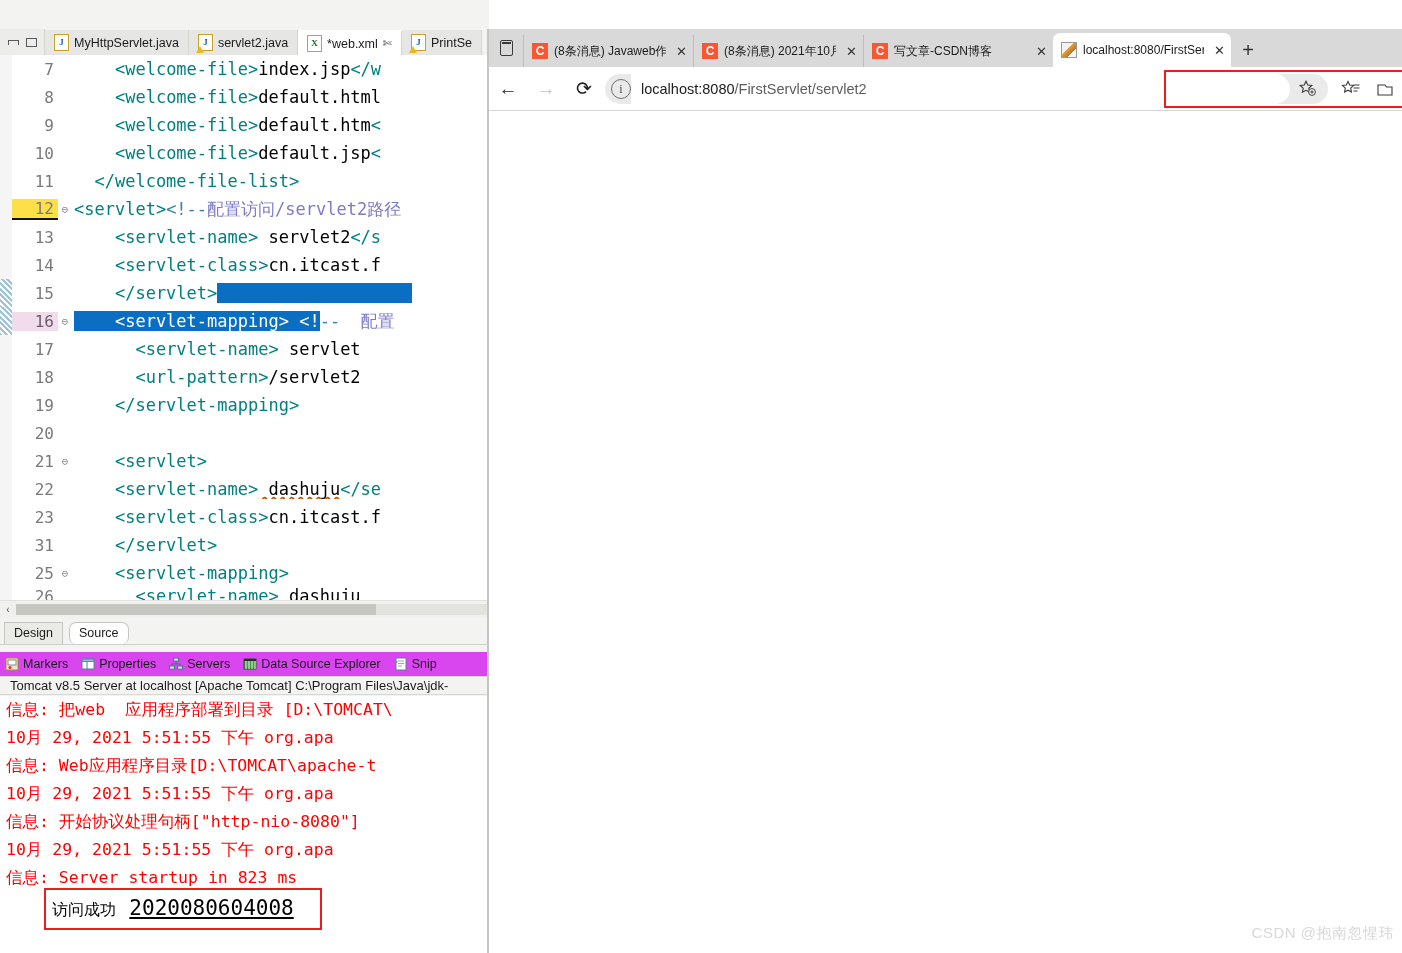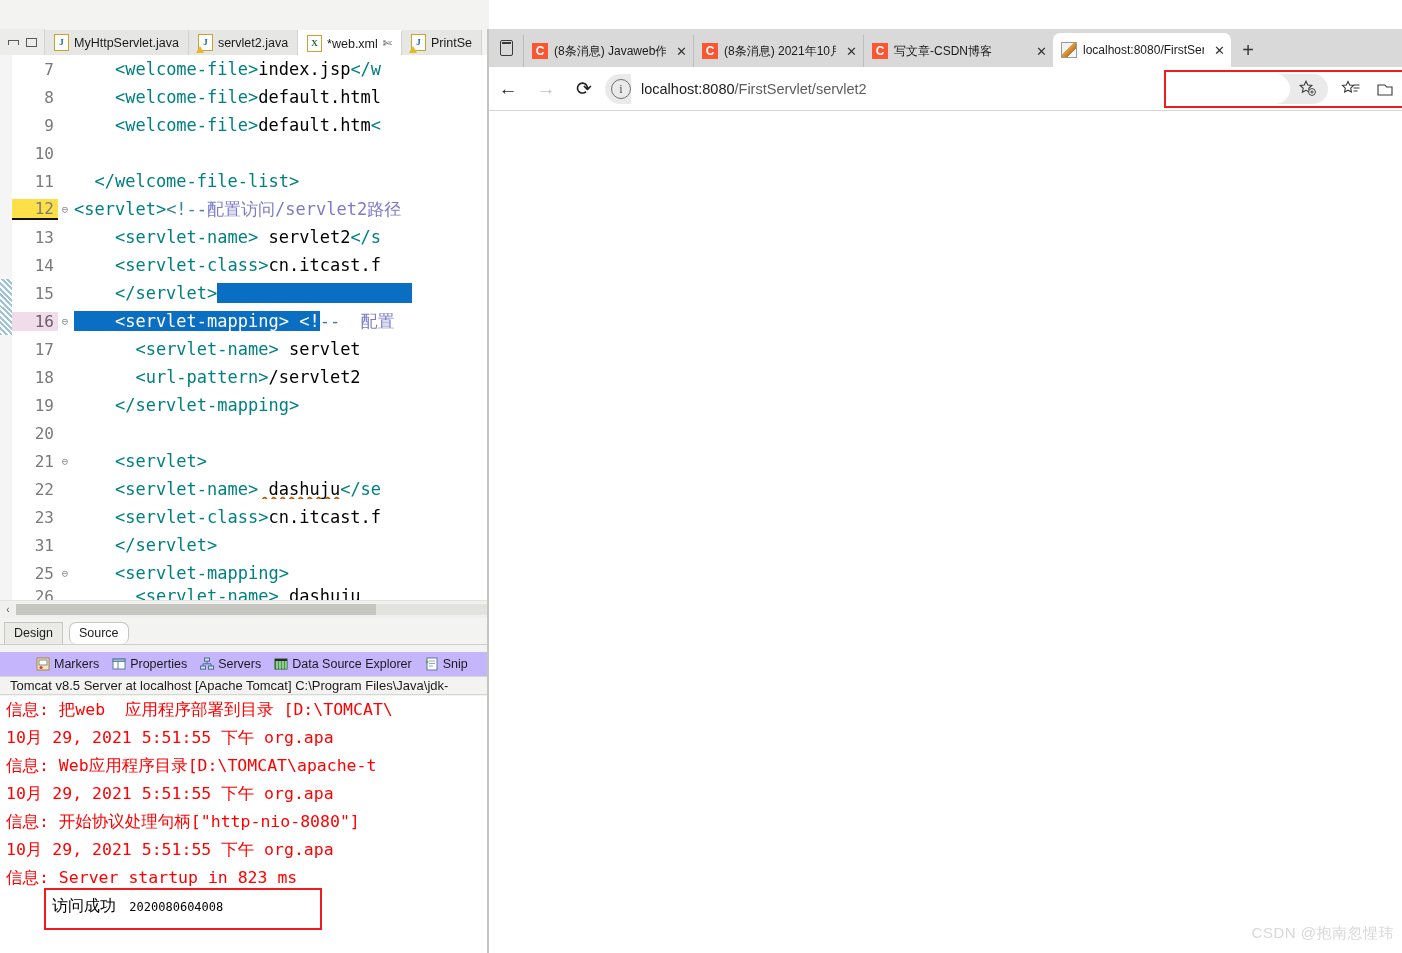--- a/index.html
+++ b/index.html
@@ -135,22 +135,22 @@
     background: #eaeae7; border: 1px solid #c6c6c0; border-bottom: none;
     margin-left: 6px; box-sizing: border-box;
   }
   .dstab.active { background: #ffffff; border-radius: 7px; }
   .dstab.first { margin-left: 4px; }
 
   
   .btabs {
     position: absolute; left: 0; top: 652px; width: 489px; height: 24px;
     display: flex; align-items: center; gap: 3px;
-    background: #c4b5fd; font-size: 12.5px; color: #1b1b1b;
-    border-bottom: 1px solid #d8d8d3; overflow: hidden; padding-left: 31px;
+    background: #d946ef; font-size: 12.5px; color: #1b1b1b;
+    border-bottom: 1px solid #d8d8d3; overflow: hidden;
   }
   .btab { display:flex; align-items:center; gap:4px; padding: 0 5px; white-space: nowrap;}
   .bico { width: 14px; height: 14px; display:inline-block; position: relative; }
 
   .bt-title {
     position: absolute; left: 0; top: 677px; width: 489px; height: 18px;
     font-size: 13px; color: #1b1b1b; padding-left: 10px; box-sizing: border-box;
     background: #f3f3f1; white-space: nowrap; overflow: hidden;
     border-bottom: 1px solid #d8d8d3; line-height: 18px;
   }
@@ -165,21 +165,21 @@
   }
   .okbox {
     position: absolute; left: 44px; top: 888px; width: 278px; height: 42px;
     border: 2.5px solid #ee1c1c; box-sizing: border-box;
   }
   .oktext {
     position: absolute; left: 52px; top: 896px;
     font-size: 16px; color: #000; white-space: pre;
     font-family: "Liberation Sans", sans-serif;
   }
-  .oknum { font-family: "DejaVu Sans Mono", monospace; font-size: 12px; }
+  .oknum { font-family: "DejaVu Sans Mono", monospace; font-size: 21px; text-decoration: underline; }
 
   
   .vdiv {
     position: absolute; left: 487px; top: 29px; width: 2px; height: 924px;
     background: #c4c4c0;
   }
 
   
   #browser {
     position: absolute; left: 489px; top: 0; width: 913px; height: 953px;
@@ -472,20 +472,21 @@
           <div class="gut-mark"></div>
           <div class="lno">9</div>
           <div class="fold"></div>
           <div class="ctext"><span class="txt">    </span><span class="tg">&lt;welcome-file&gt;</span><span class="txt">default.htm</span><span class="tg">&lt;</span></div>
         </div>
 
         <div class="crow">
           <div class="gut-mark"></div>
           <div class="lno">10</div>
           <div class="fold"></div>
+          <div class="ctext"><span class="txt">    </span><span class="tg">&lt;welcome-file&gt;</span><span class="txt">default.jsp</span><span class="tg">&lt;</span></div>
         </div>
 
         <div class="crow">
           <div class="gut-mark"></div>
           <div class="lno">11</div>
           <div class="fold"></div>
           <div class="ctext"><span class="tg">  &lt;/welcome-file-list&gt;</span></div>
         </div>
 
         <div class="crow">

